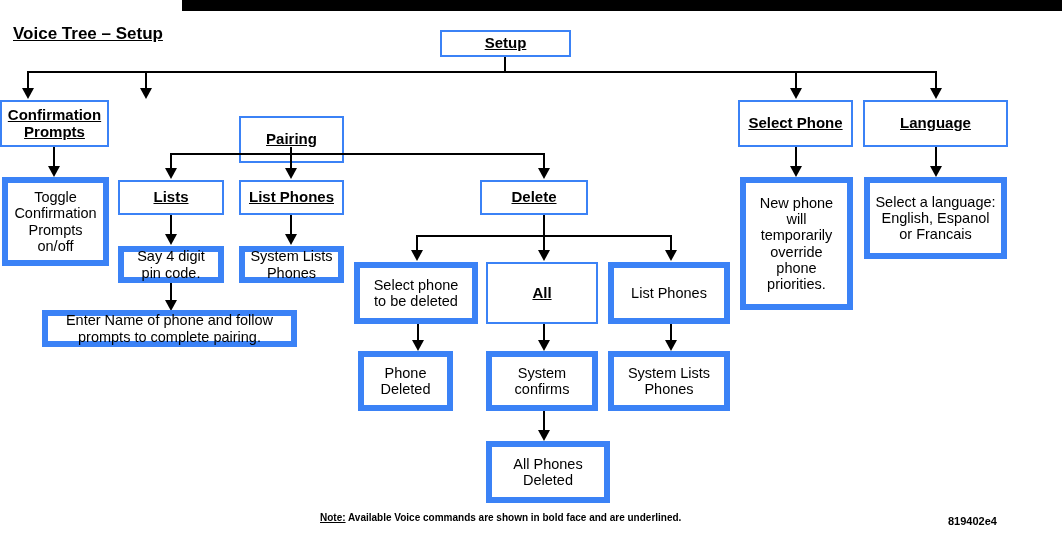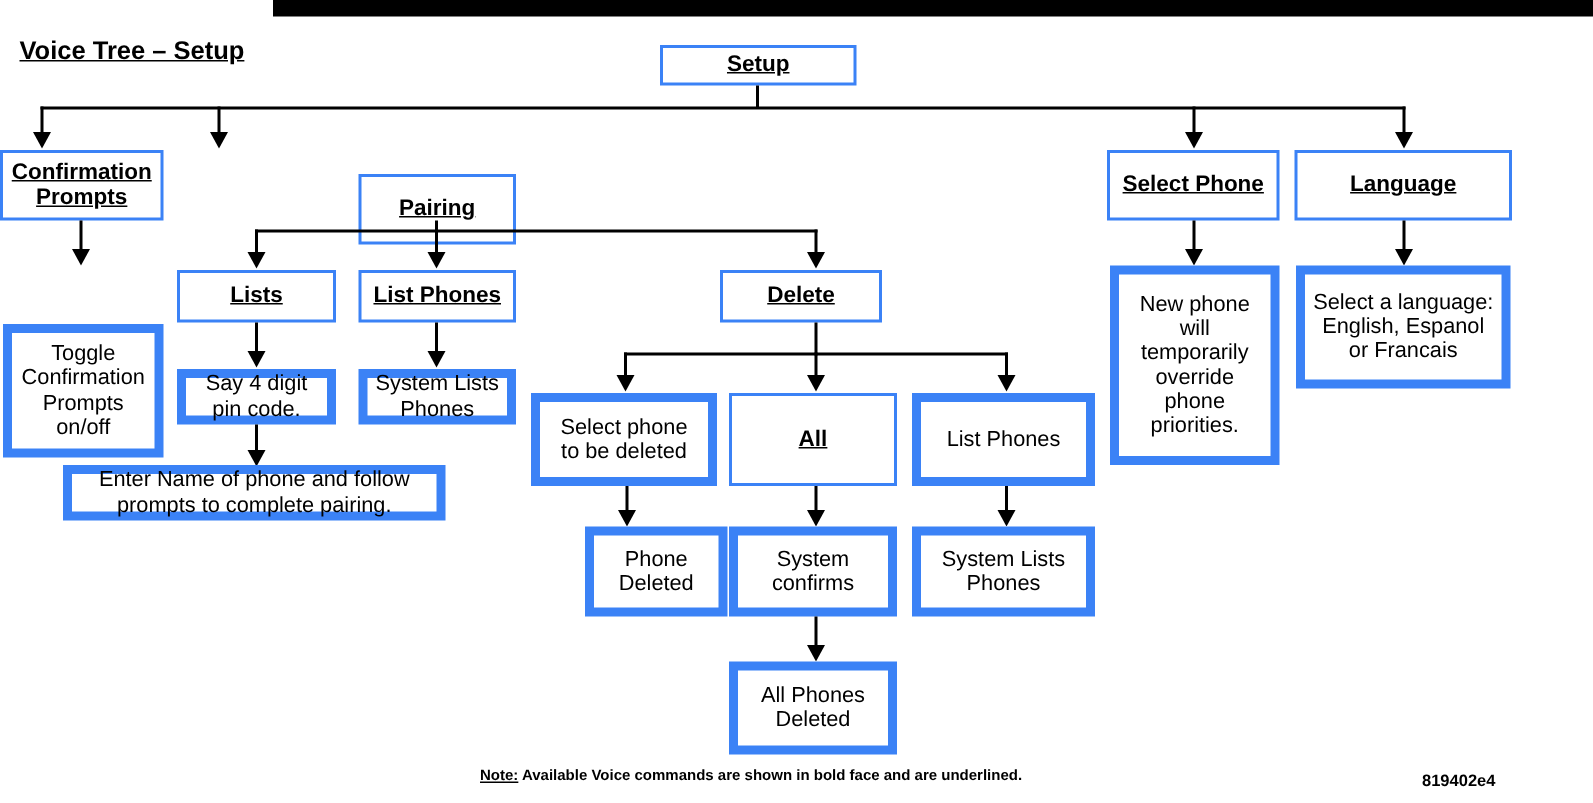--- a/index.html
+++ b/index.html
@@ -137,21 +137,21 @@
   <div class="arrow" style="left:930px; top:88px;"></div>
 
   <div class="box cmd" style="left:0px; top:100px; width:109px; height:47px;">
     <span class="txt">Confirmation
 Prompts</span>
   </div>
 
   <div class="vline" style="left:53px; top:147px; height:22px;"></div>
   <div class="arrow" style="left:48px; top:166px;"></div>
 
-  <div class="box plain" style="left:2px; top:177px; width:107px; height:89px;margin-top:39px;">
+  <div class="box plain" style="left:2px; top:177px; width:107px; height:89px;">
     <span class="txt">Toggle
 Confirmation
 Prompts
 on/off</span>
   </div>
 
   <div class="box cmd" style="left:239px; top:116px; width:105px; height:47px;">
     <span class="txt">Pairing</span>
   </div>
 
@@ -230,38 +230,38 @@
 
   <div class="vline" style="left:417px; top:324px; height:20px;"></div>
   <div class="arrow" style="left:412px; top:340px;"></div>
 
   <div class="vline" style="left:543px; top:324px; height:20px;"></div>
   <div class="arrow" style="left:538px; top:340px;"></div>
 
   <div class="vline" style="left:670px; top:324px; height:20px;"></div>
   <div class="arrow" style="left:665px; top:340px;"></div>
 
-  <div class="box plain" style="left:358px; top:351px; width:95px; height:60px;margin-left:32px;">
+  <div class="box plain" style="left:358px; top:351px; width:95px; height:60px;">
     <span class="txt">Phone Deleted</span>
   </div>
 
   <div class="box plain" style="left:486px; top:351px; width:112px; height:60px;">
     <span class="txt">System
 confirms</span>
   </div>
 
   <div class="box plain" style="left:608px; top:351px; width:122px; height:60px;">
     <span class="txt">System Lists
 Phones</span>
   </div>
 
   <div class="vline" style="left:543px; top:411px; height:22px;"></div>
   <div class="arrow" style="left:538px; top:430px;"></div>
 
-  <div class="box plain" style="left:486px; top:441px; width:112px; height:62px;">
+  <div class="box plain" style="left:486px; top:441px; width:124px; height:62px;">
     <span class="txt">All Phones
 Deleted</span>
   </div>
 
   <div class="box cmd" style="left:738px; top:100px; width:115px; height:47px;">
     <span class="txt">Select Phone</span>
   </div>
 
   <div class="vline" style="left:795px; top:147px; height:22px;"></div>
   <div class="arrow" style="left:790px; top:166px;"></div>

